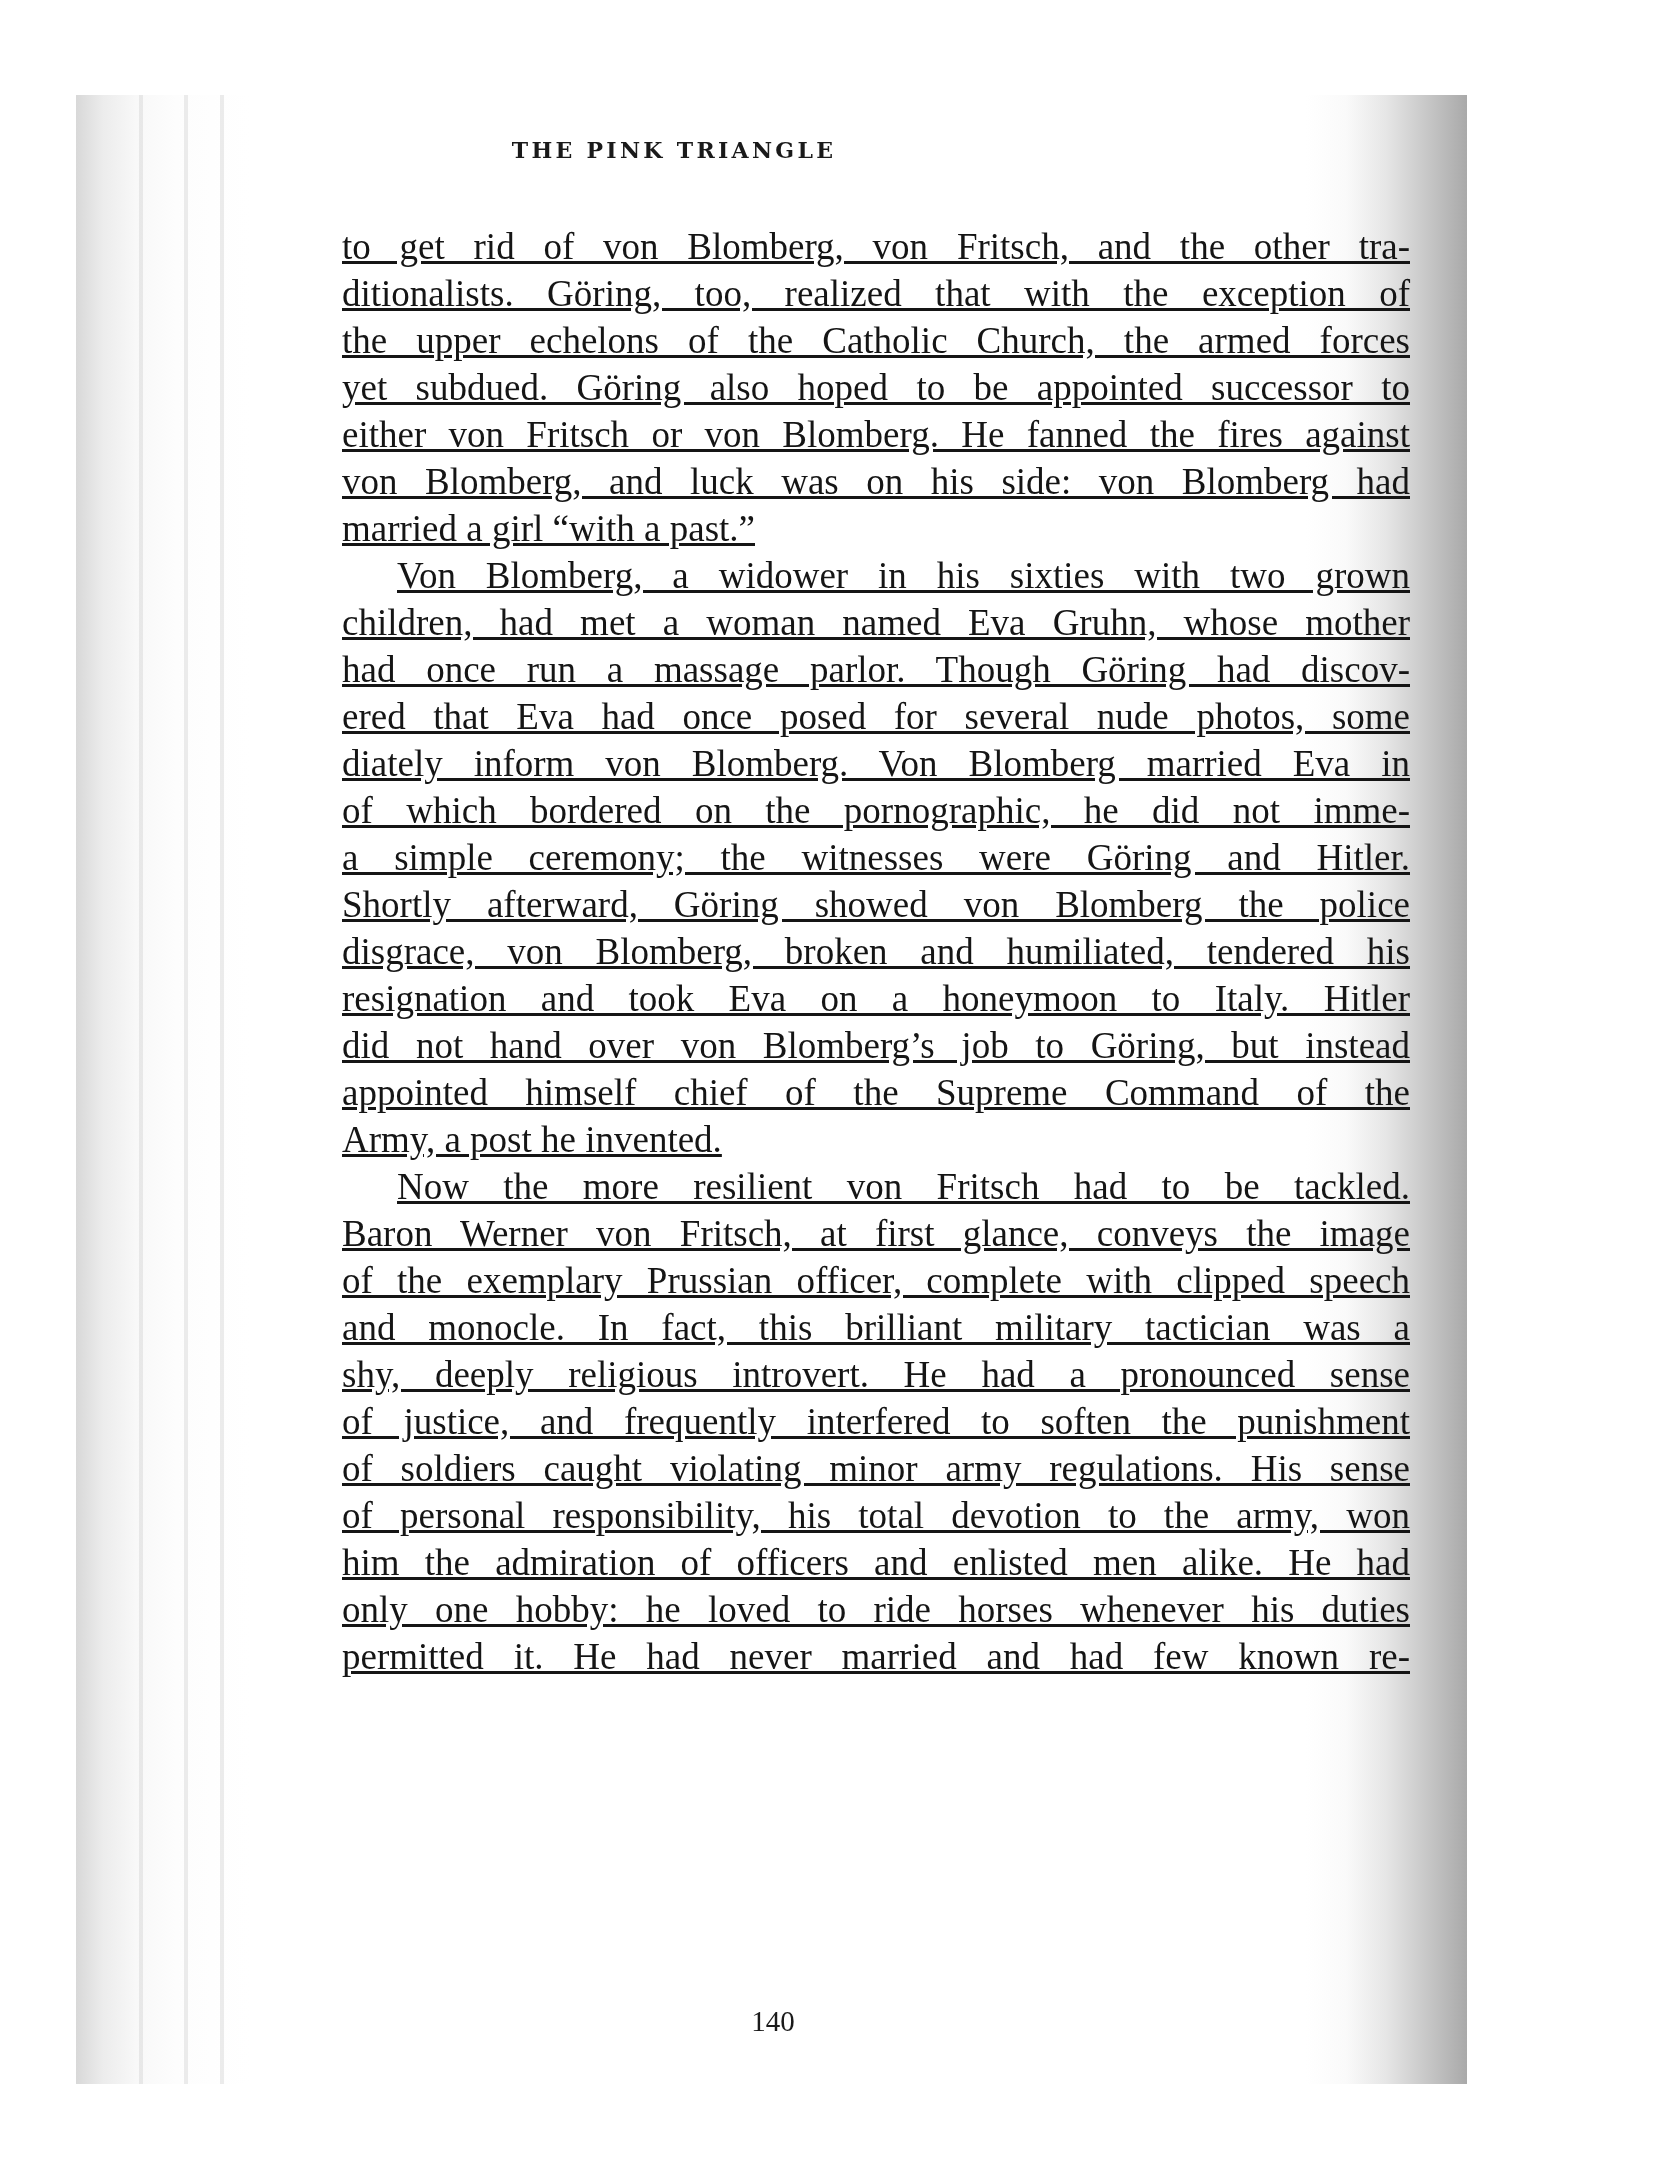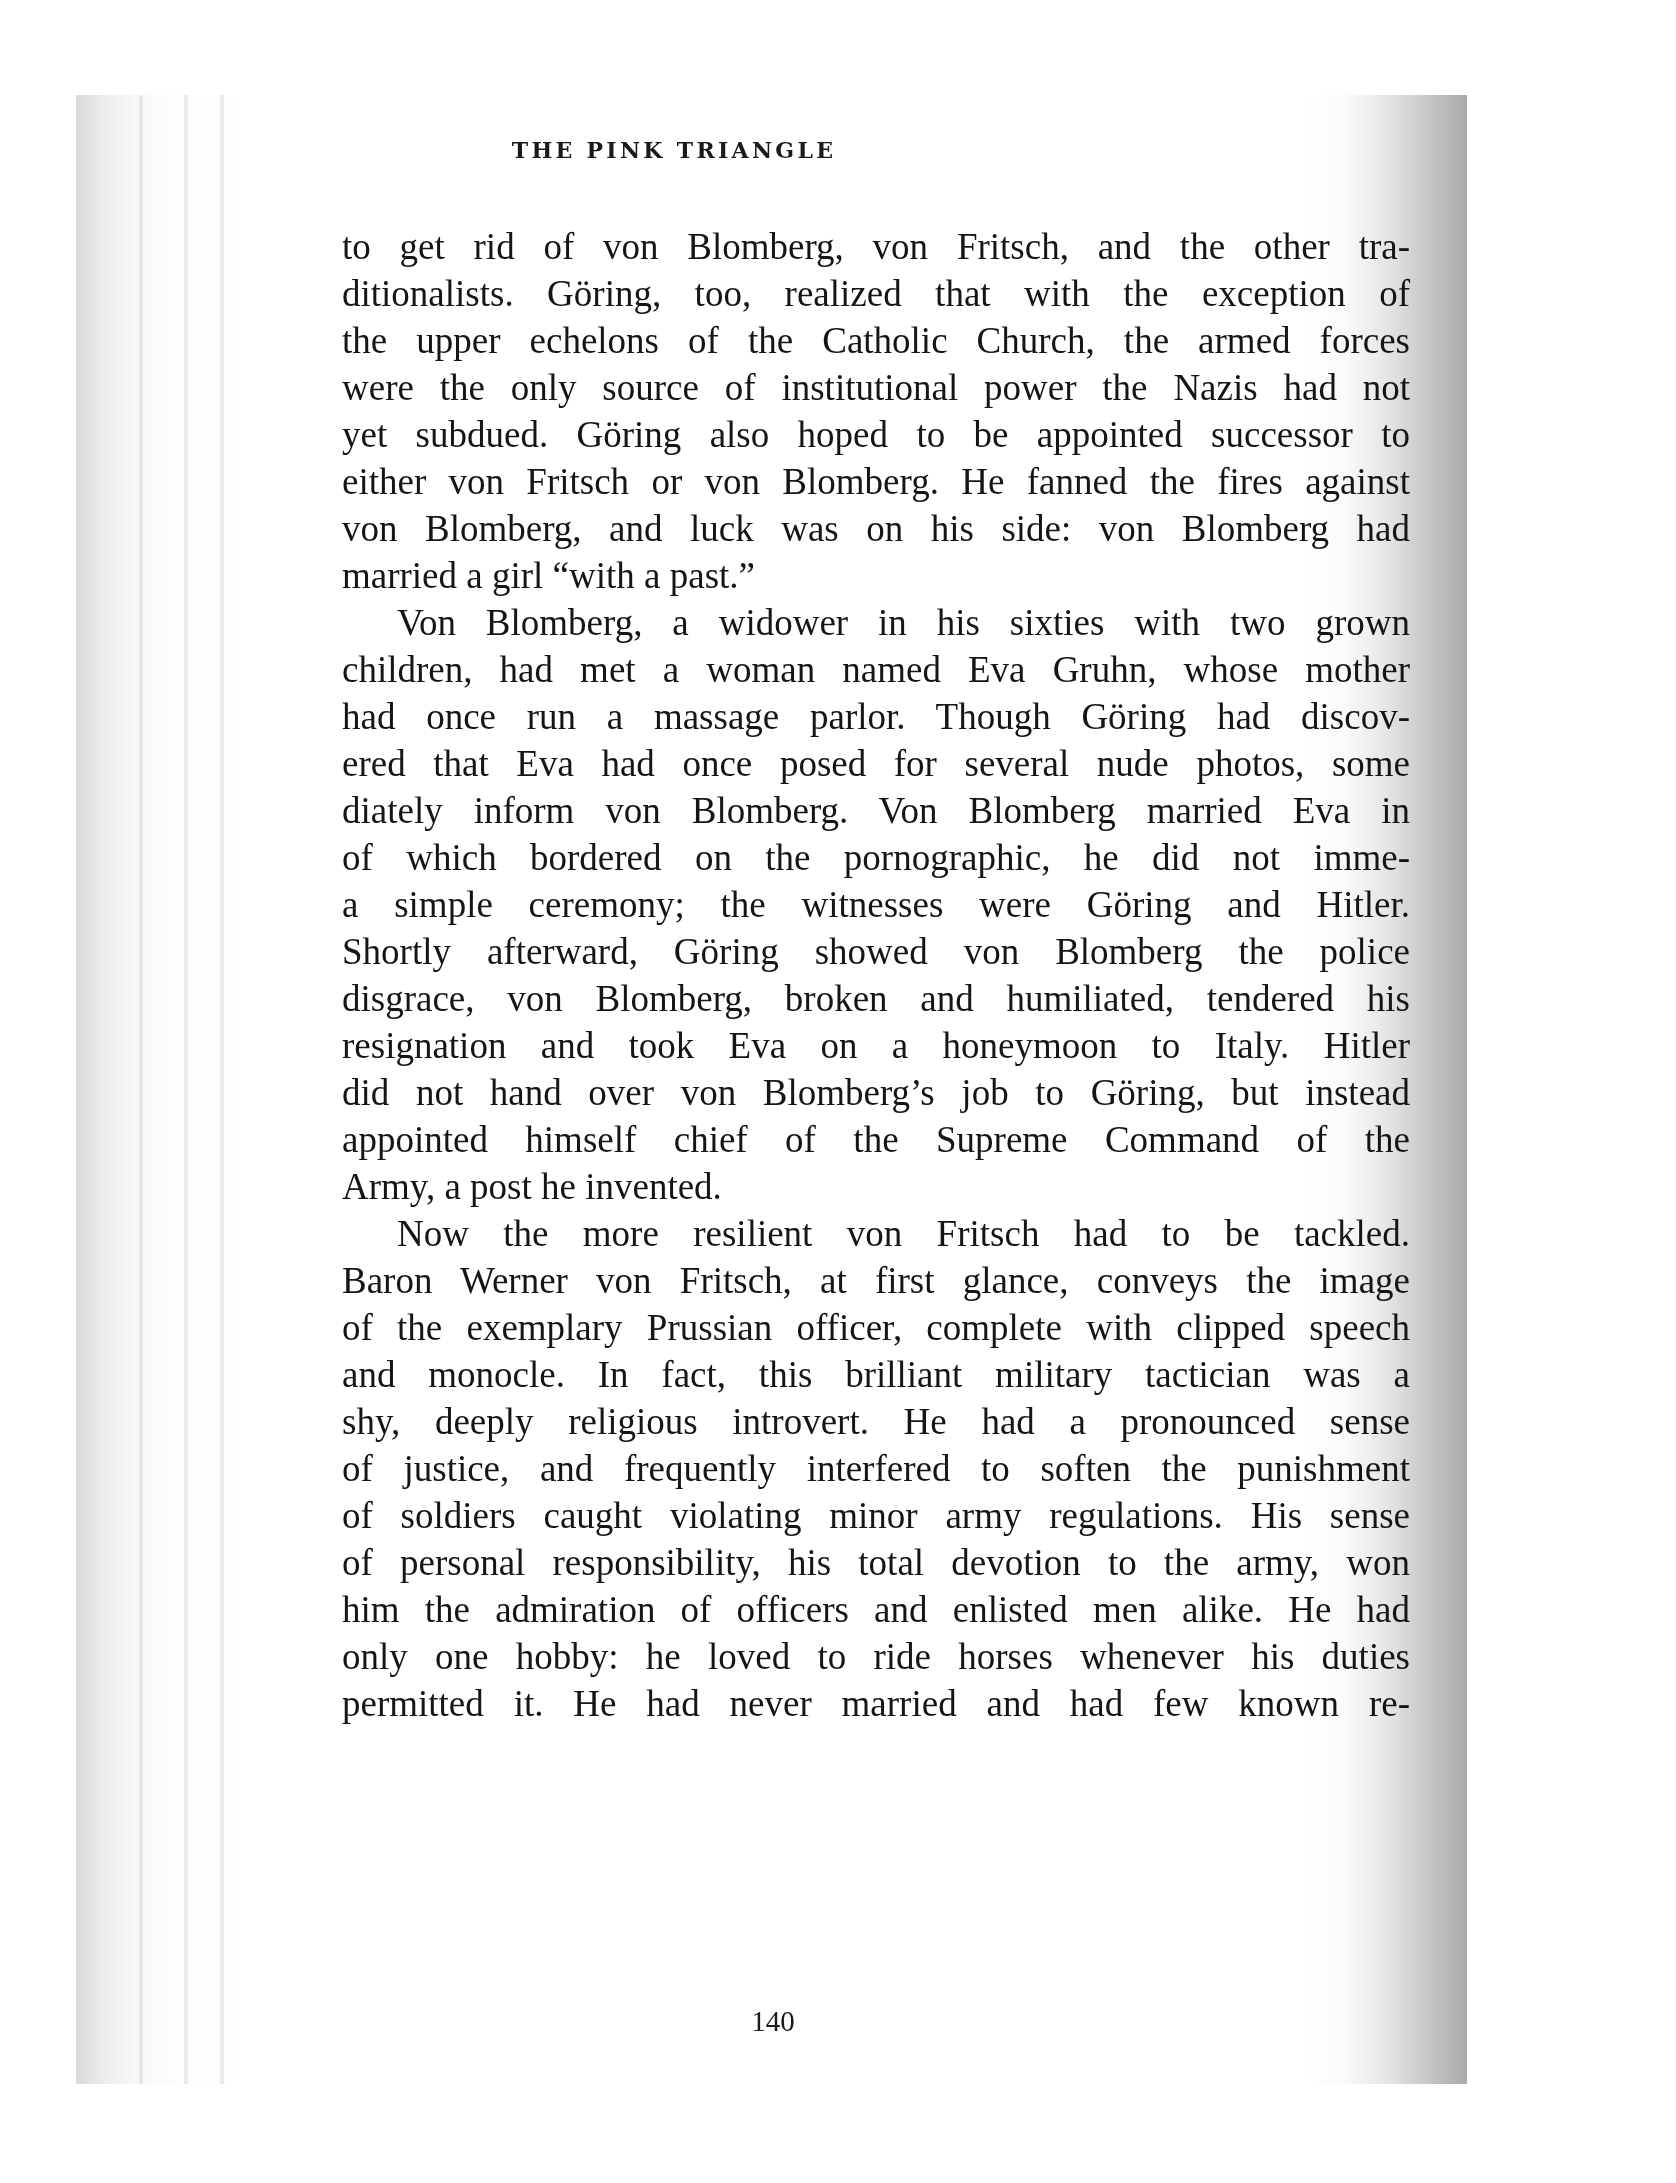--- a/index.html
+++ b/index.html
@@ -53,20 +53,21 @@
     }
     .body-text {
       position: absolute;
       left: 342px;
       top: 223px;
       width: 1068px;
       font-family: "Liberation Serif", serif;
       font-size: 37px;
       line-height: 47px;
       color: #151515;
+      text-decoration: underline;
     }
     .line {
       display: block;
       white-space: nowrap;
       text-align: justify;
       text-align-last: justify;
       height: 47px;
     }
     .line.last {
       text-align-last: left;
@@ -94,21 +95,20 @@
   <div class="gutter-streak" style="left:144px"></div>
 </div>
 
 <div class="running-head">THE PINK TRIANGLE</div>
 
 <div class="body-text" id="body-text">
     <div>
       <span class="line">to get rid of von Blomberg, von Fritsch, and the other tra-</span>
       <span class="line">ditionalists. Göring, too, realized that with the exception of</span>
       <span class="line">the upper echelons of the Catholic Church, the armed forces</span>
-      <span class="line">were the only source of institutional power the Nazis had not</span>
       <span class="line">yet subdued. Göring also hoped to be appointed successor to</span>
       <span class="line">either von Fritsch or von Blomberg. He fanned the fires against</span>
       <span class="line">von Blomberg, and luck was on his side: von Blomberg had</span>
       <span class="line last">married a girl “with a past.”</span>
     </div>
     <div>
       <span class="line indent">Von Blomberg, a widower in his sixties with two grown</span>
       <span class="line">children, had met a woman named Eva Gruhn, whose mother</span>
       <span class="line">had once run a massage parlor. Though Göring had discov-</span>
       <span class="line">ered that Eva had once posed for several nude photos, some</span>

